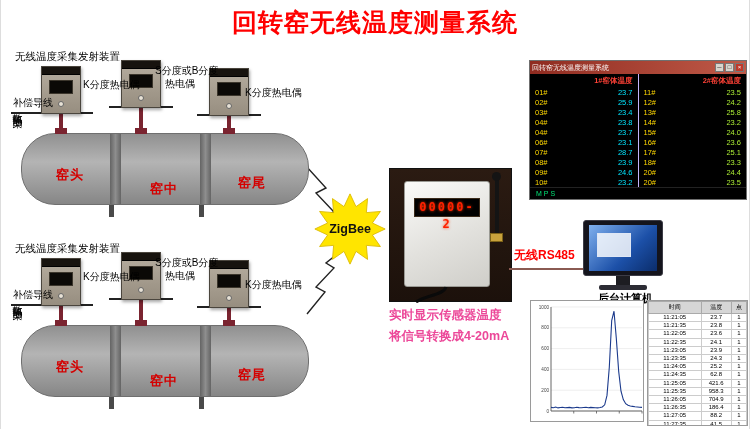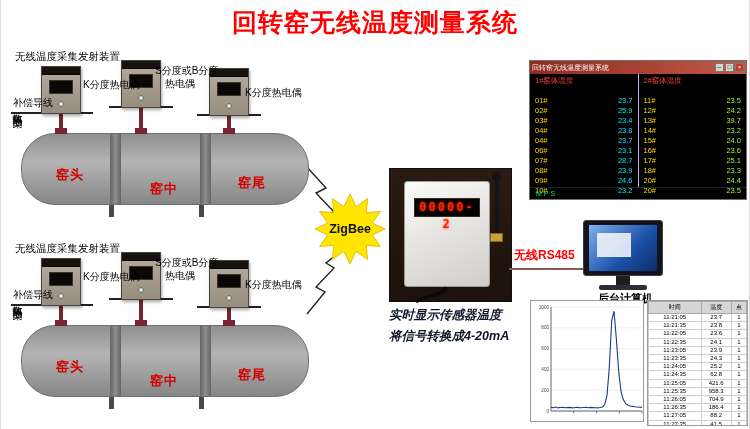--- a/index.html
+++ b/index.html
@@ -31,42 +31,42 @@
   .star-label { position:absolute; left:0; top:29px; width:100%; text-align:center; font-size:12.5px; font-weight:bold; color:#111; }
 
   
   #device-title { color:#ff0000; font-weight:bold; font-size:13px; text-align:center; }
   #device-photo { width:123px; height:134px; background:linear-gradient(#2b1b12,#1c110b); border:1px solid #111; }
   .dev-body { position:absolute; left:14px; top:12px; width:86px; height:106px; background:linear-gradient(155deg,#fbfbf9,#e2e1dd 55%,#cfcec9); border:1px solid #9a9a94; border-radius:3px; }
   .dev-display { position:absolute; left:9px; top:16px; width:66px; height:19px; background:#000; border:1px solid #3a2a1a; color:#ff2000; font-family:"DejaVu Sans Mono", monospace; font-size:12px; font-weight:bold; letter-spacing:2px; text-align:center; line-height:17px; text-shadow:0 0 3px rgba(255,60,0,.9); }
   .antenna-rod { position:absolute; left:105px; top:10px; width:4px; height:62px; background:#141414; border-radius:2px; }
   .antenna-tip { position:absolute; left:102px; top:3px; width:9px; height:9px; background:#141414; border-radius:50%; }
   .connector { position:absolute; left:100px; top:64px; width:13px; height:9px; background:#c9a23c; border:1px solid #7d6218; }
-  .note-line { font-size:12.5px; color:#0f172a; font-weight:600; line-height:21px; white-space:nowrap;font-style:italic; }
+  .note-line { font-size:12.5px; color:#ec4899; font-weight:600; line-height:21px; white-space:nowrap; }
 
   
   #rs485-label { color:#ff0000; font-weight:bold; font-size:12px; white-space:nowrap; }
   #rs485-line { width:76px; height:2px; background:#8a5a52; }
   .pc-bezel { position:absolute; left:0; top:0; width:80px; height:56px; background:#14141c; border:1px solid #3c3c46; border-radius:3px; }
   .pc-screen { position:absolute; left:5px; top:4px; right:5px; bottom:4px; background:linear-gradient(135deg,#7fb0ee,#1c50a8 60%,#0b2d6b); }
   .pc-window { position:absolute; left:8px; top:8px; width:34px; height:24px; background:rgba(255,255,255,.82); border:1px solid #dfe7f5; }
   .pc-stand { position:absolute; left:33px; top:56px; width:14px; height:9px; background:#1d1d22; }
   .pc-base { position:absolute; left:16px; top:65px; width:48px; height:5px; background:#2c2c34; border-radius:2px; }
   #computer-label { font-size:11px; font-weight:bold; color:#000; white-space:nowrap; }
 
   
   #software { width:218px; height:140px; border:1px solid #6f6f6f; background:#000; overflow:hidden; }
   .titlebar { height:13px; background:linear-gradient(90deg,#8f2b20,#c05a48); display:flex; align-items:center; padding:0 2px; }
   .titlebar .ttext { flex:1; font-size:7px; color:#fff; white-space:nowrap; overflow:hidden; }
   .wbtn { width:9px; height:9px; margin-left:1px; background:#d8d4cc; border:1px solid #777; font-size:6px; line-height:7px; text-align:center; color:#222; }
   .wbtn:last-child { background:#c0392b; color:#fff; }
   .sw-body { display:flex; height:113px; }
   .sw-panel { flex:1; padding:2px 5px 0; }
   .sw-panel + .sw-panel { border-left:1px solid #c4b5fd; }
-  .sheader { font-size:7.5px; font-weight:normal; text-align:left; color:#ff4136; margin-bottom:10px; }
+  .sheader { font-size:7.5px; font-weight:bold; text-align:right; color:#ff4136; margin-bottom:2px; }
   .srow { display:flex; justify-content:space-between; font-size:7.5px; line-height:10px; }
   .slab { color:#ffd700; }
   .sval { color:#00e5ff; }
   .sw-footer { height:12px; font-size:7px; color:#00e676; padding:2px 0 0 6px; letter-spacing:2px; border-top:1px solid #222; }
 
   
   #trend-chart { width:114px; height:122px; background:#fff; border:1px solid #9a9a9a; }
   #log-table { width:101px; height:126px; background:#fff; border:1px solid #9a9a9a; overflow:hidden; }
   #log-table table { width:100%; border-collapse:collapse; font-size:6px; }
   #log-table th { background:#d6d6d6; border:1px solid #aaa; font-weight:normal; padding:1px 0; }
@@ -295,21 +295,21 @@
             <span class="sval" style="color: rgb(174, 240, 53);">23.5</span>
           </div>
 
           <div class="srow">
             <span class="slab">12#</span>
             <span class="sval" style="color: rgb(174, 240, 53);">24.2</span>
           </div>
 
           <div class="srow">
             <span class="slab">13#</span>
-            <span class="sval" style="color: rgb(174, 240, 53);">39.7</span>
+            <span class="sval" style="color: rgb(174, 240, 53);">25.8</span>
           </div>
 
           <div class="srow">
             <span class="slab">14#</span>
             <span class="sval" style="color: rgb(174, 240, 53);">23.2</span>
           </div>
 
           <div class="srow">
             <span class="slab">15#</span>
             <span class="sval" style="color: rgb(174, 240, 53);">24.0</span>

